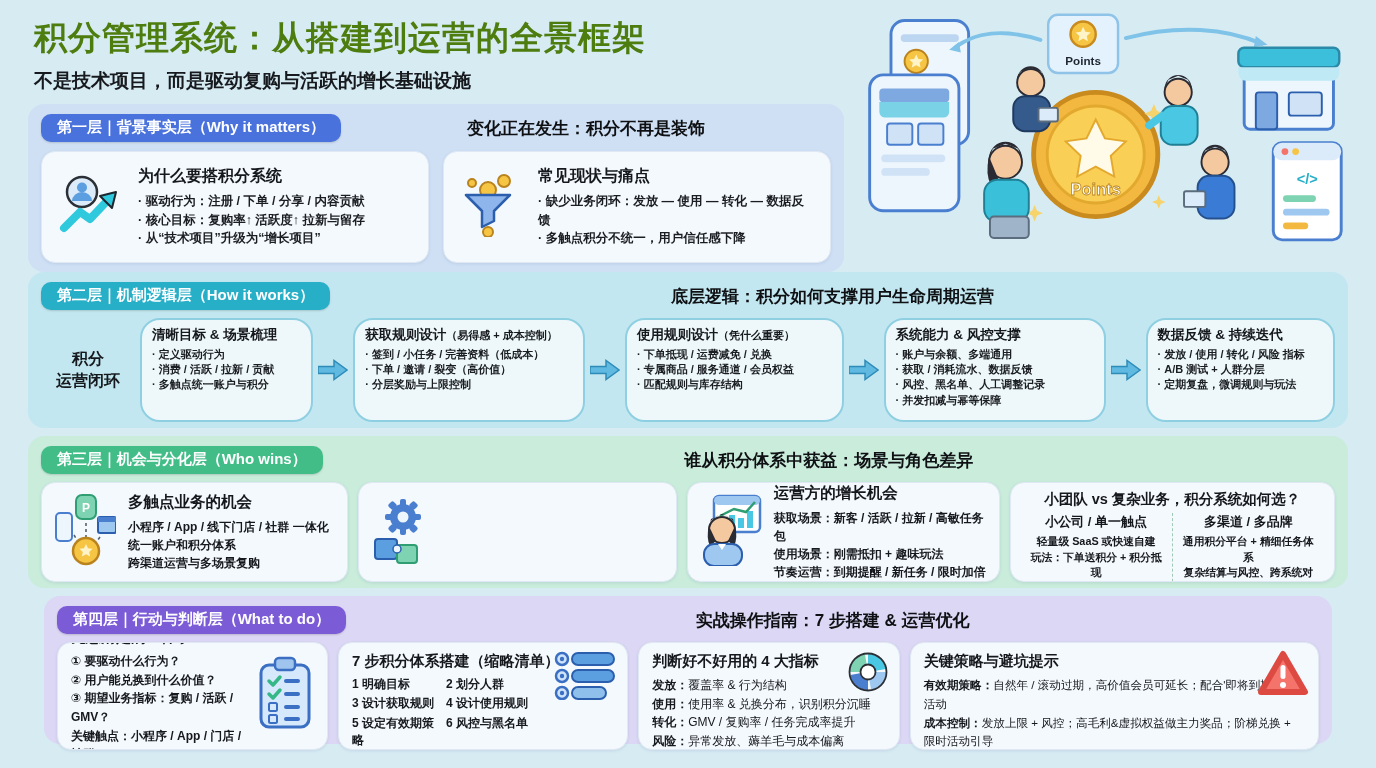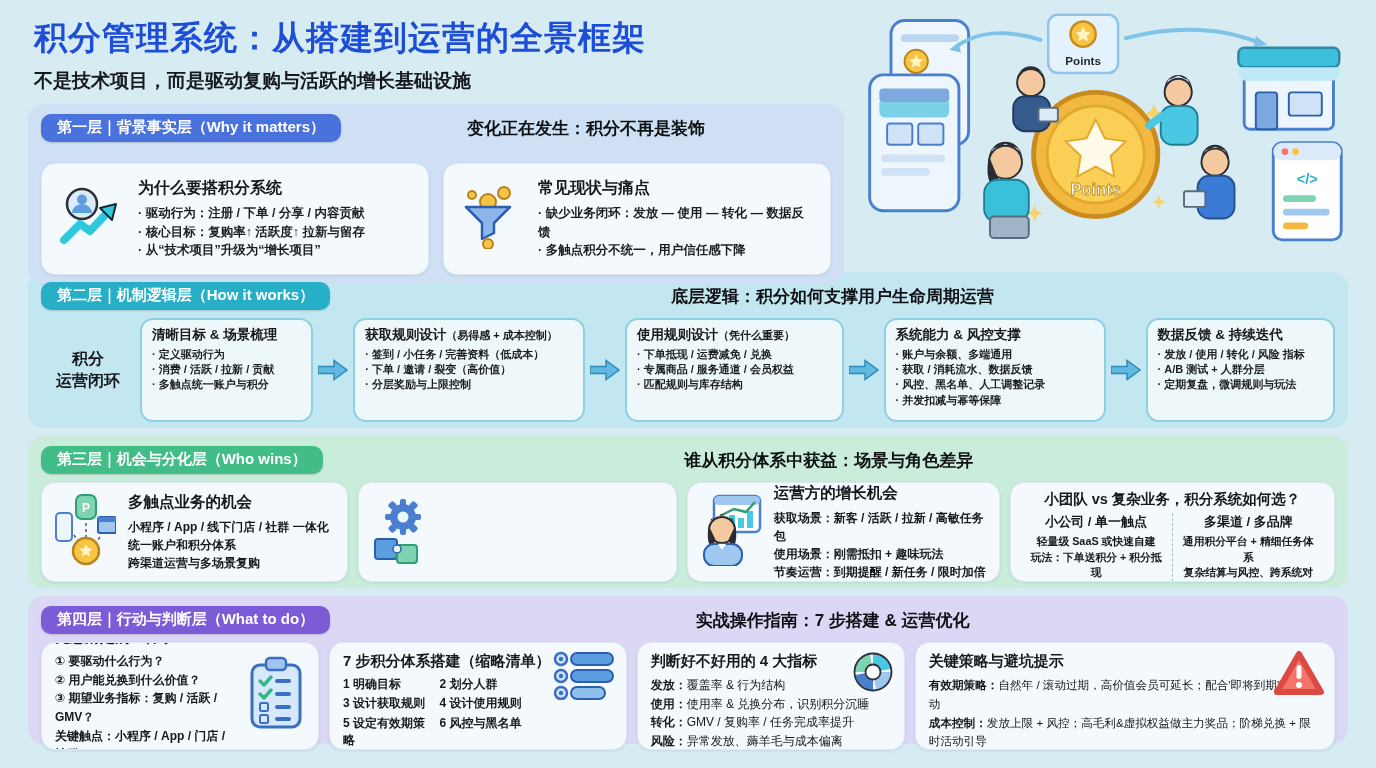--- a/index.html
+++ b/index.html
@@ -5,64 +5,64 @@
   * { margin:0; padding:0; box-sizing:border-box; }
   html,body { width:1376px; height:768px; overflow:hidden; }
   body {
     background:#d7ebf3;
     font-family:"Liberation Sans","DejaVu Sans",sans-serif;
     color:#15181c;
   }
   .top { display:flex; padding:8px 28px 0 28px; height:266px; gap:14px; }
   .top-left { width:816px; display:flex; flex-direction:column; }
   .header { margin:8px 0 10px 6px; }
-  .title { font-size:33px; font-weight:900; letter-spacing:1px; color:#1d4ed8; }
+  .title { font-size:33px; font-weight:900; letter-spacing:1px; color:#4d7c0f; }
   .subtitle { font-size:19px; font-weight:700; margin-top:7px; color:#16191d; }
   .illustration { flex:1; position:relative; }
   .illustration svg { width:100%; height:100%; }
 
   .panel { border-radius:16px; padding:9px 13px; }
   .panel-head { display:flex; align-items:center; height:30px; }
   .pill { color:#fff; font-weight:800; font-size:15px; padding:4px 16px 5px; border-radius:10px; white-space:nowrap; box-shadow:0 1px 2px rgba(0,0,0,.15); }
   .headline { flex:1; text-align:center; font-weight:900; font-size:17px; color:#0e1013; }
 
   .layer1 { flex:1; background:#cfe0f4; }
   .layer1 .pill { background:#4a72dd; }
-  .l1-cards { display:flex; gap:14px; margin-top:20px; height:112px; }
+  .l1-cards { display:flex; gap:14px; margin-top:8px; height:112px; }
   .card { background:#f4f9fd; border:1px solid #dfe8f3; border-radius:14px; box-shadow:0 1px 3px rgba(60,90,140,.12); overflow:hidden; }
   .l1-card { flex:1; display:flex; align-items:center; gap:14px; padding:8px 16px; }
   .card-title { font-size:16px; font-weight:900; margin-bottom:5px; }
   .bullet { font-size:12.5px; font-weight:700; line-height:1.5; color:#1a1d22; }
   .bullet::before { content:"· "; font-weight:900; }
 
   .layer2 { margin:6px 28px 0; background:#c3e7f0; height:156px; }
   .layer2 .pill { background:#27afc8; }
   .l2-row { display:flex; align-items:stretch; gap:5px; margin-top:7px; height:104px; }
   .loop-label { width:94px; display:flex; flex-direction:column; justify-content:center; align-items:center; font-weight:900; font-size:16px; line-height:1.4; }
-  .step { background:#eef8fb; border:2px solid #8fcfe2; border-radius:13px; padding:6px 10px; overflow:hidden; }
+  .step { background:#eef8fb; border:2px solid #8fcfe2; border-radius:20px; padding:6px 10px; overflow:hidden; }
   .step-title { font-size:13.5px; font-weight:900; margin-bottom:3px; }
   .step-note { font-size:11px; font-weight:800; }
   .step .bullet { font-size:11px; line-height:1.38; }
   .flow-arrow { align-self:center; flex:0 0 30px; }
 
   .layer3 { margin:8px 28px 0; background:#c9ecdb; height:152px; }
   .layer3 .pill { background:#43bd88; }
   .l3-cards { display:flex; gap:10px; margin-top:7px; height:100px; }
   .l3-card { display:flex; align-items:center; gap:12px; padding:8px 12px; }
   .l3-card .card-title { font-size:15.5px; }
   .l3-line { font-size:12px; font-weight:700; line-height:1.5; }
   .compare-card { padding:7px 10px; }
   .compare-title { text-align:center; font-size:14.5px; font-weight:900; margin-bottom:4px; }
   .compare-cols { display:flex; }
   .compare-col { flex:1; padding:0 8px; text-align:center; }
   .compare-col + .compare-col { border-left:1.5px dashed #9fc9b4; }
   .compare-heading { font-size:13px; font-weight:900; margin-bottom:3px; }
   .compare-line { font-size:10.8px; font-weight:700; line-height:1.45; }
 
-  .layer4 { margin:8px 28px 0; background:#dbd7f4; height:148px; }
+  .layer4 { margin:8px 44px 0; background:#dbd7f4; height:148px; }
   .layer4 .pill { background:#7b5bd6; }
   .l4-cards { display:flex; gap:10px; margin-top:7px; height:108px; }
   .l4-card { padding:9px 13px; position:relative; }
   .l4-card .card-title { font-size:15px; margin-bottom:5px; }
   .l4-line { font-size:12px; font-weight:700; line-height:1.55; }
   .c-three { flex:1.02; display:flex; align-items:center; gap:8px; }
   .c-seven { flex:1.1; }
   .steps-grid { display:grid; grid-template-columns:44% 56%; column-gap:4px; row-gap:2px; font-size:12px; font-weight:700; line-height:1.45; width:78%; }
   .c-metrics { flex:0.98; }
   .metric-row { font-size:12px; line-height:1.55; }

